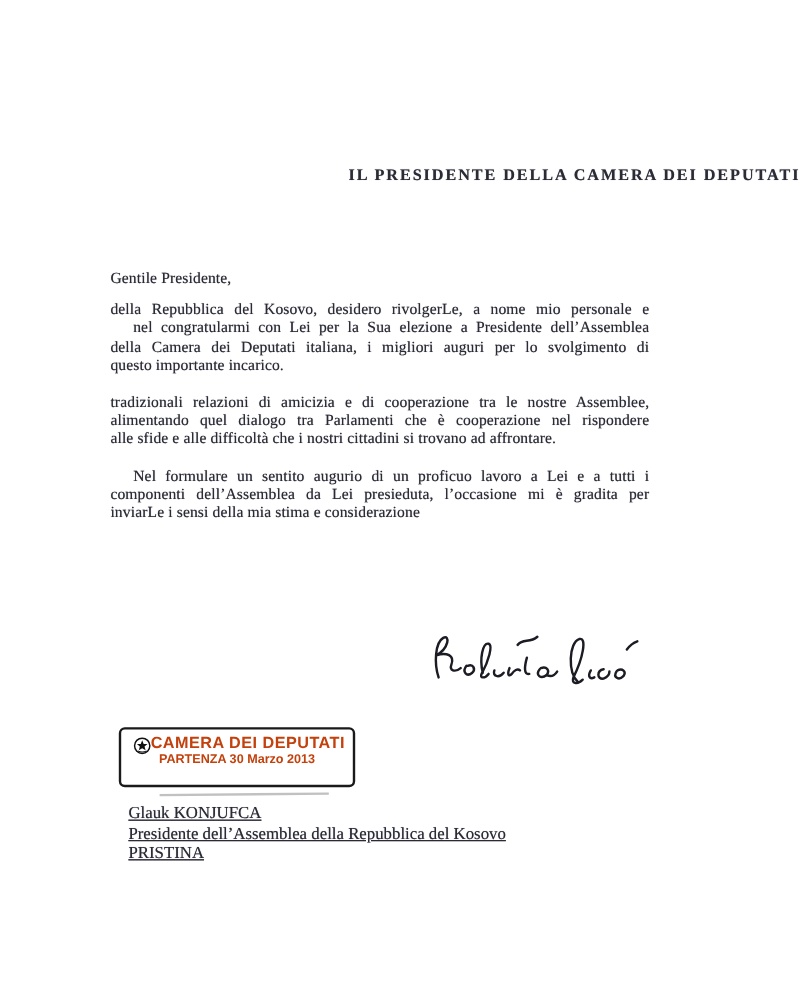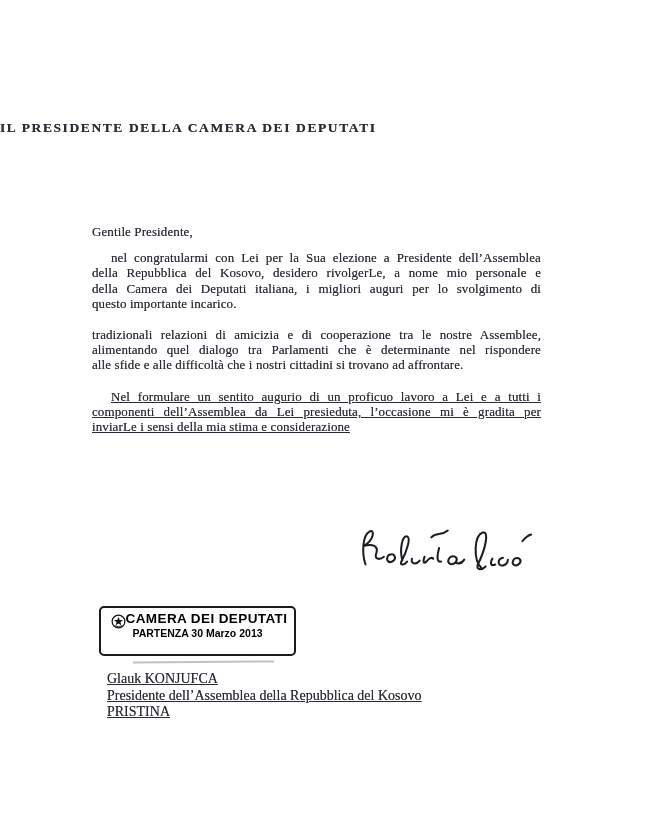--- a/index.html
+++ b/index.html
@@ -11,59 +11,59 @@
     background: #ffffff;
     overflow: hidden;
     font-family: "Liberation Serif", serif;
     color: #2b2b35;
   }
   
   .ink { text-shadow: 0 0 0.6px rgba(43,43,58,0.65); }
 
   .letterhead {
     position: absolute;
-    top: 120px; left: 0; right: 0;
-    text-align: left;
+    top: 138px; left: 0; right: 0;
+    text-align: right;
     font-size: 13.5px;
     letter-spacing: 1.6px;
     font-weight: 600;
     white-space: nowrap;
   }
 
   .body-text {
     position: absolute;
     left: 92px; top: 224px;
     width: 449px;
     font-size: 13px;
     line-height: 15.2px;
     letter-spacing: 0.1px;
   }
   .salutation { margin-bottom: 11px; }
   .para { margin-bottom: 16px; }
-  .para:last-child { margin-bottom: 16px; text-decoration: underline; }
+  .para:last-child { margin-bottom: 16px; }
   .line { text-align: justify; text-align-last: justify; }
   .line.first { text-indent: 19px; }
   .line.last { text-align-last: left; }
 
   .signature {
     position: absolute;
     left: 350px; top: 518px;
     width: 184px; height: 62px;
   }
 
   .stamp {
     position: absolute;
     left: 99px; top: 606px;
     width: 197px; height: 50px;
     box-sizing: border-box;
     border: 2.5px solid #1a1a1a;
     border-radius: 5px;
     background: #fff;
     font-family: "Liberation Sans", sans-serif;
-    color: #000000;
+    color: #c2410c;
     text-align: center;
   }
   .stamp-emblem {
     position: absolute;
     left: 10px; top: 6px;
     width: 15px; height: 15px;
   }
   .stamp-l1 {
     margin: 3px 4px 0 22px;
     font-size: 13.5px;
@@ -105,29 +105,29 @@
 <body>
 
 <div class="page">
 
   <div class="letterhead ink">IL PRESIDENTE DELLA CAMERA DEI DEPUTATI</div>
 
   <div class="body-text ink">
     <div class="salutation">Gentile Presidente,</div>
 
     <div class="para">
+      <div class="line">della Repubblica del Kosovo, desidero rivolgerLe, a nome mio personale e</div>
       <div class="line first">nel congratularmi con Lei per la Sua elezione a Presidente dell’Assemblea</div>
-      <div class="line">della Repubblica del Kosovo, desidero rivolgerLe, a nome mio personale e</div>
       <div class="line">della Camera dei Deputati italiana, i migliori auguri per lo svolgimento di</div>
       <div class="line last">questo importante incarico.</div>
     </div>
 
     <div class="para">
       <div class="line">tradizionali relazioni di amicizia e di cooperazione tra le nostre Assemblee,</div>
-      <div class="line">alimentando quel dialogo tra Parlamenti che è determinante nel rispondere</div>
+      <div class="line">alimentando quel dialogo tra Parlamenti che è cooperazione nel rispondere</div>
       <div class="line last">alle sfide e alle difficoltà che i nostri cittadini si trovano ad affrontare.</div>
     </div>
 
     <div class="para">
       <div class="line first">Nel formulare un sentito augurio di un proficuo lavoro a Lei e a tutti i</div>
       <div class="line">componenti dell’Assemblea da Lei presieduta, l’occasione mi è gradita per</div>
       <div class="line last">inviarLe i sensi della mia stima e considerazione</div>
     </div>
   </div>
 

